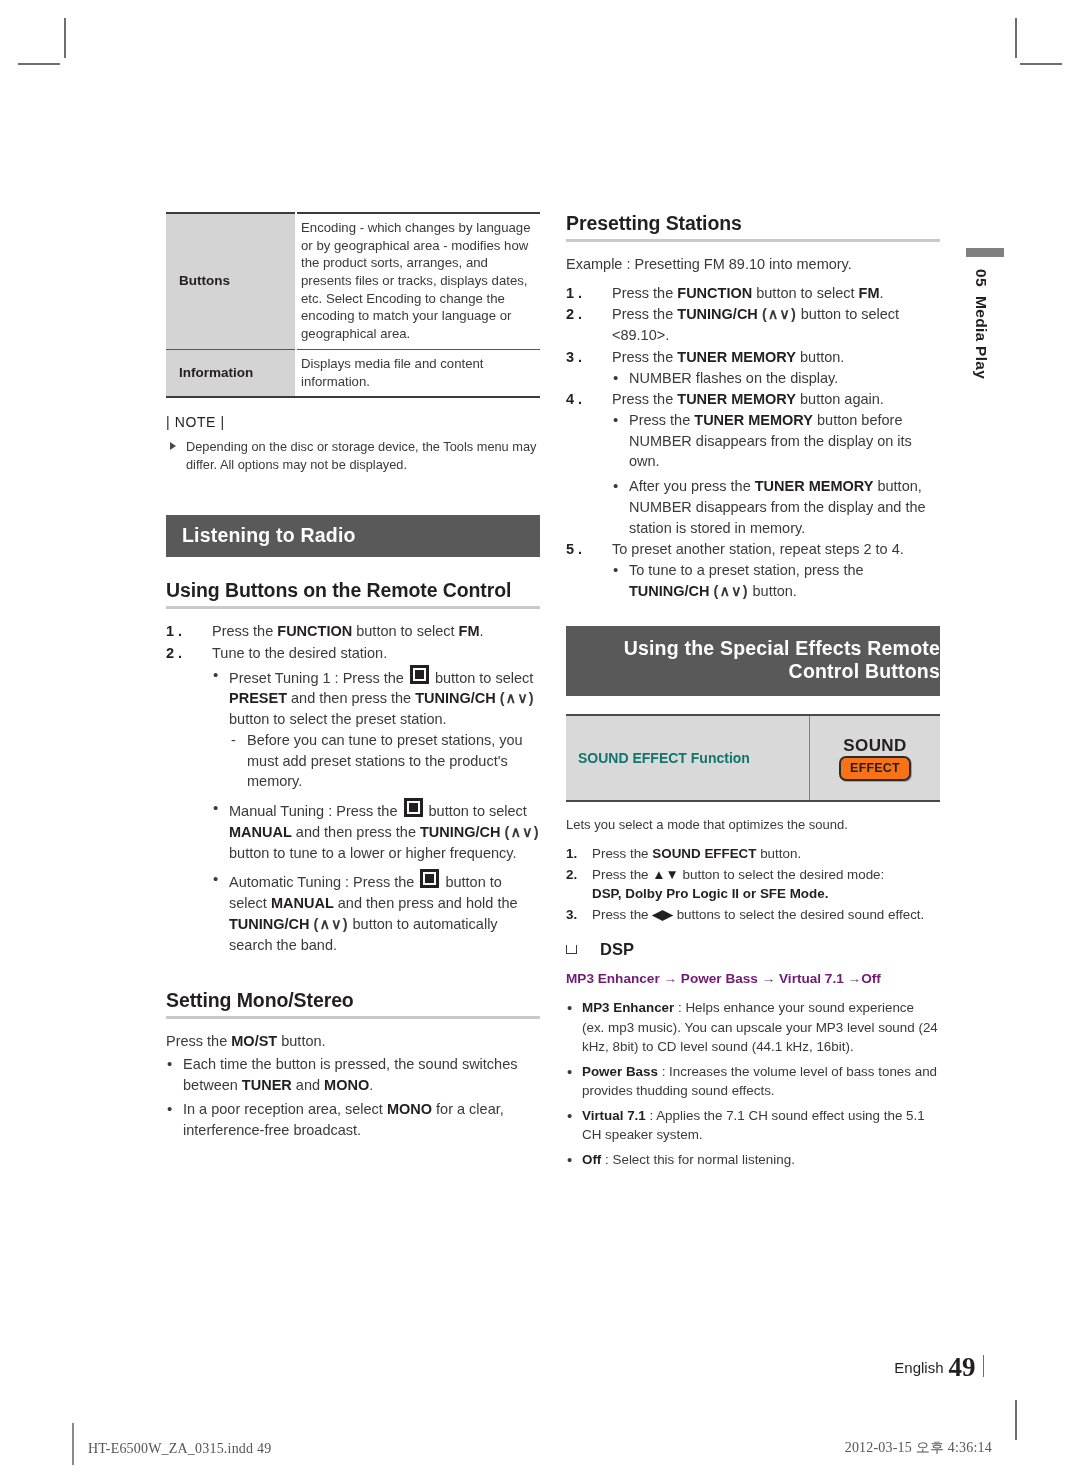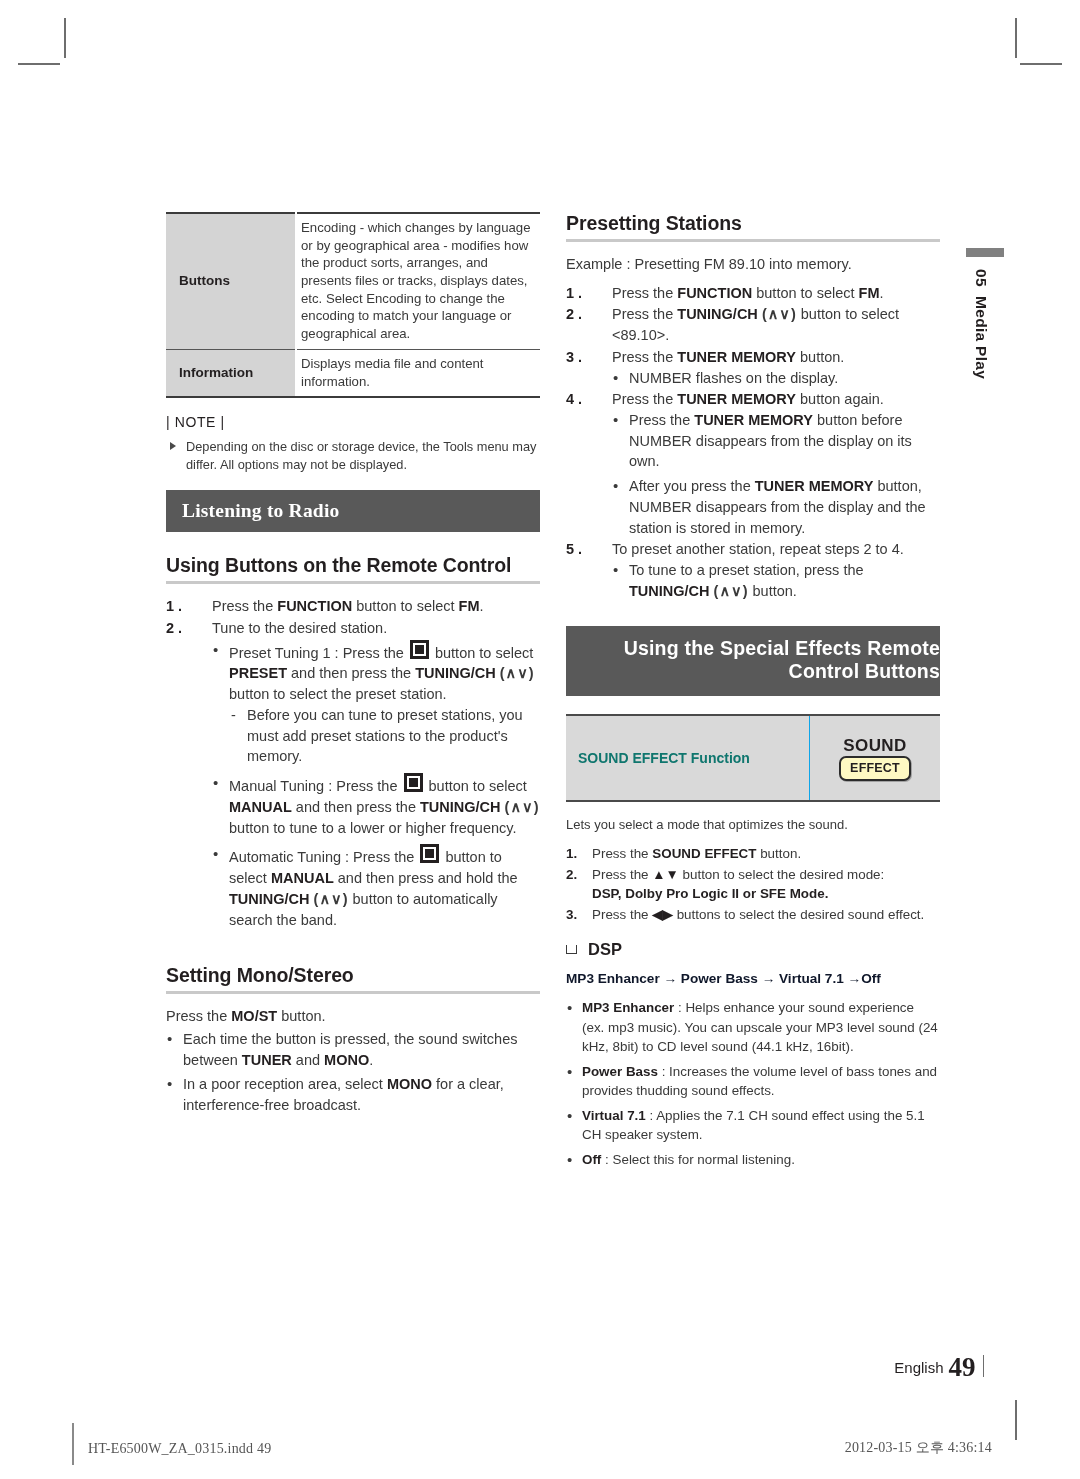--- a/index.html
+++ b/index.html
@@ -257,21 +257,21 @@
     font-size: 17px;
     font-weight: bold;
     color: #231f20;
     letter-spacing: 0.4px;
     margin-bottom: 14px;
   }
   .rc-key .keycap {
     display: inline-block;
     border: 2px solid #2b2b2b;
     border-radius: 7px;
-    background: #fef9c3;
+    background: #f97316;
     padding: 3px 9px 4px 9px;
     font-size: 12.5px;
     font-weight: bold;
     color: #231f20;
     letter-spacing: 0.2px;
     box-shadow: 1px 1px 0 rgba(0,0,0,0.25);
   }
 
   .small-txt {
     font-size: 13px;
@@ -281,34 +281,34 @@
   }
   ol.steps.sm > li { font-size: 13.4px; padding-left: 26px; line-height: 1.45; }
   ol.steps.sm > li > .n { width: 20px; font-size: 13.4px; }
   ul.dots.sm > li { font-size: 13.4px; line-height: 1.46; padding-left: 16px; }
 
   .dsp-head {
     font-size: 16.5px;
     font-weight: bold;
     color: #231f20;
     margin: 16px 0 12px 0;
-    padding-left: 22px;
+    padding-left: 34px;
     position: relative;
   }
   .dsp-head .box {
     position: absolute;
     left: 0; top: 5px;
     width: 9px; height: 8px;
     border: 1.6px solid #3a3a3a;
     border-top: none;
   }
   .flow {
     font-size: 13.6px;
     font-weight: bold;
-    color: #0f172a;
+    color: #701a75;
     margin: 0 0 12px 0;
   }
 
   
   .page-num {
     position: absolute;
     right: 96px;
     bottom: 96px;
     font-size: 15px;
     color: #231f20;
@@ -376,21 +376,21 @@
         <td class="val">Displays media file and content information.</td>
       </tr>
     </tbody>
       </table>
 
     <div class="note-head">| NOTE |</div>
     <ul class="note-list">
       <li><span class="tri"></span><span>Depending on the disc or storage device, the Tools menu may differ. All options may not be displayed.</span></li>
     </ul>
 
-    <div class="banner" style="margin-top:16px;font-family:Liberation Serif, serif;">Listening to Radio</div>
+    <div class="banner" style="margin-top:41px;">Listening to Radio</div>
 
     <div style="height:22px;"></div>
     <div class="subhead">Using Buttons on the Remote Control</div>
     <div class="subrule"></div>
 
     <ol class="steps">
       <li>
         <span class="n">1 .</span>
         <span><span>Press the </span><b>FUNCTION</b><span> button to select </span><b>FM</b><span>.</span></span>
       </li>

